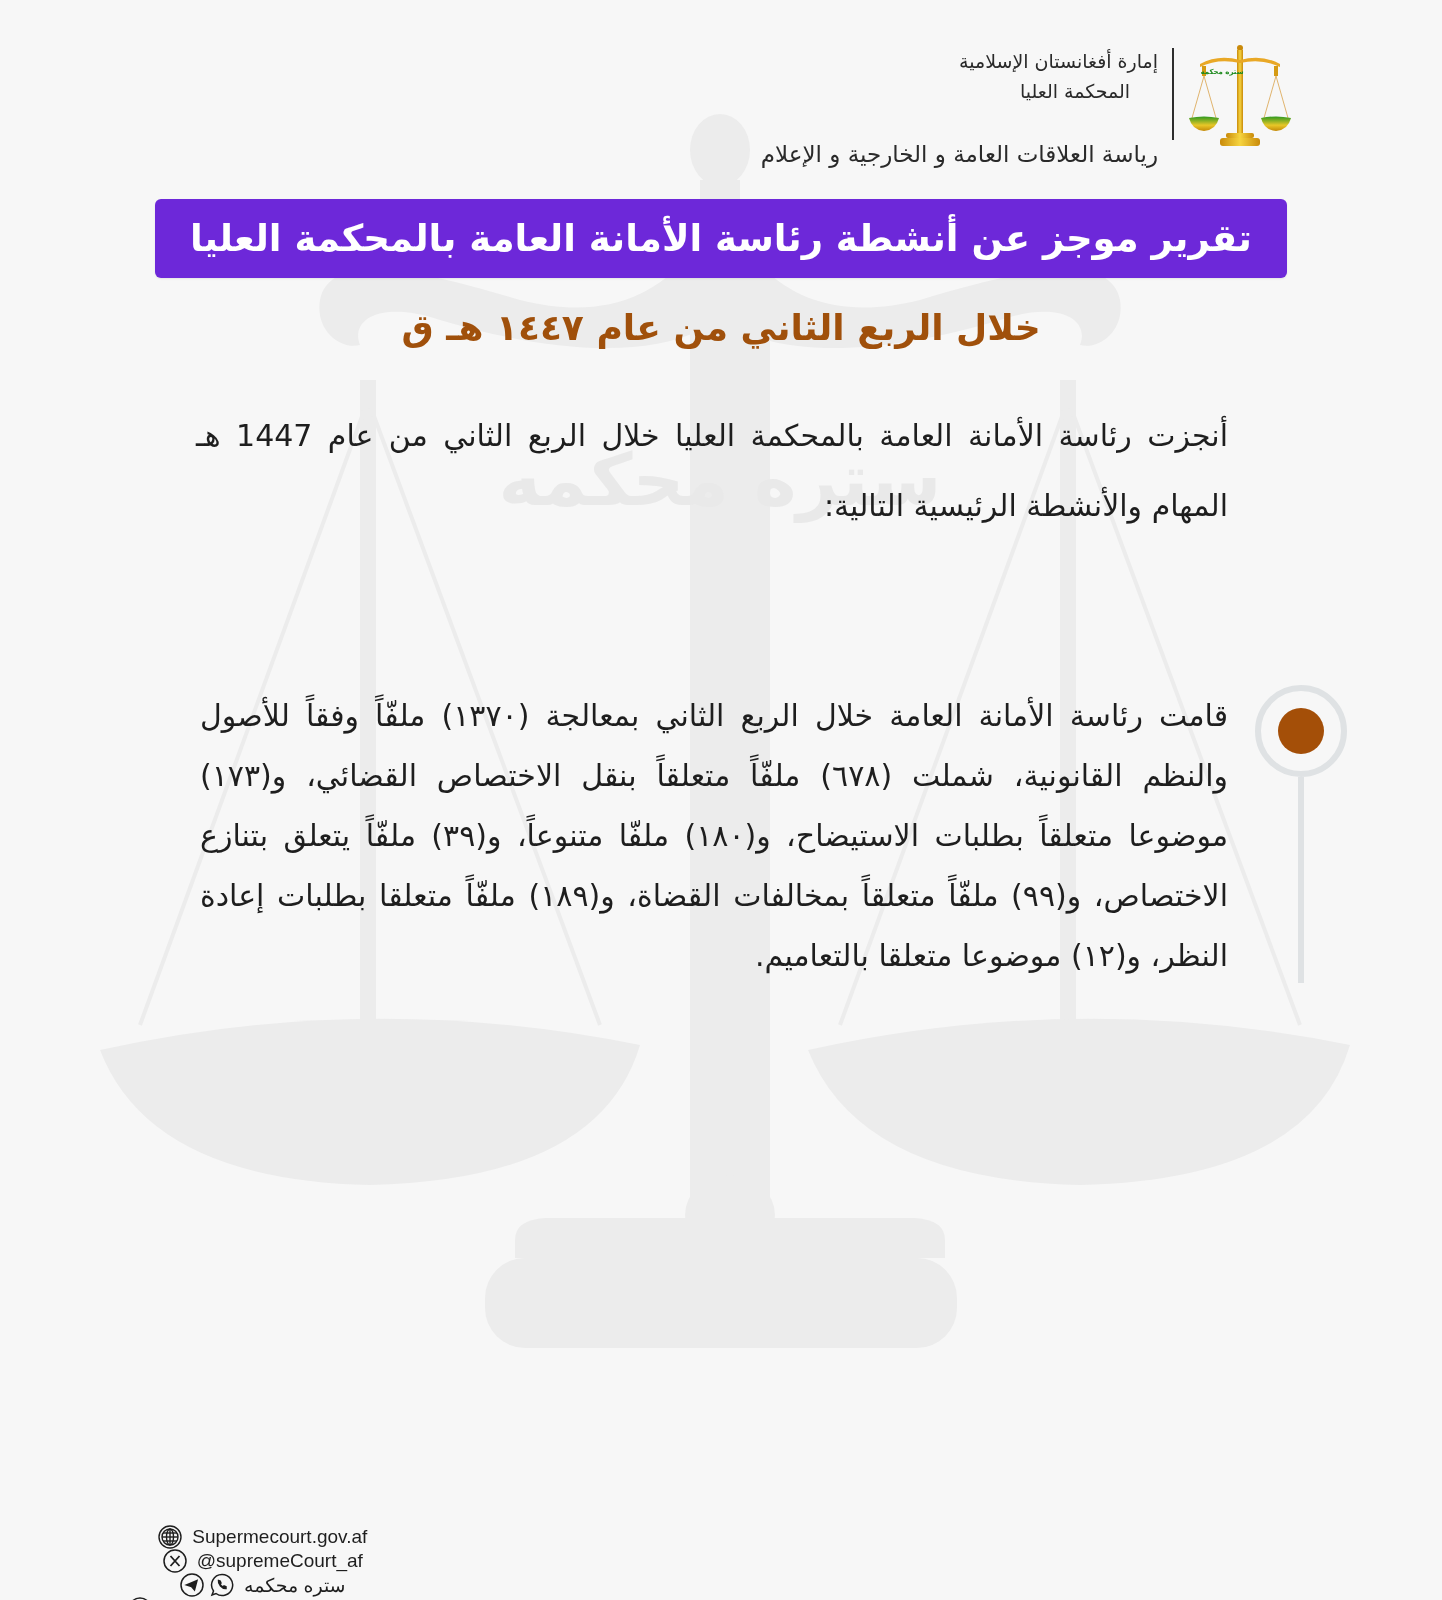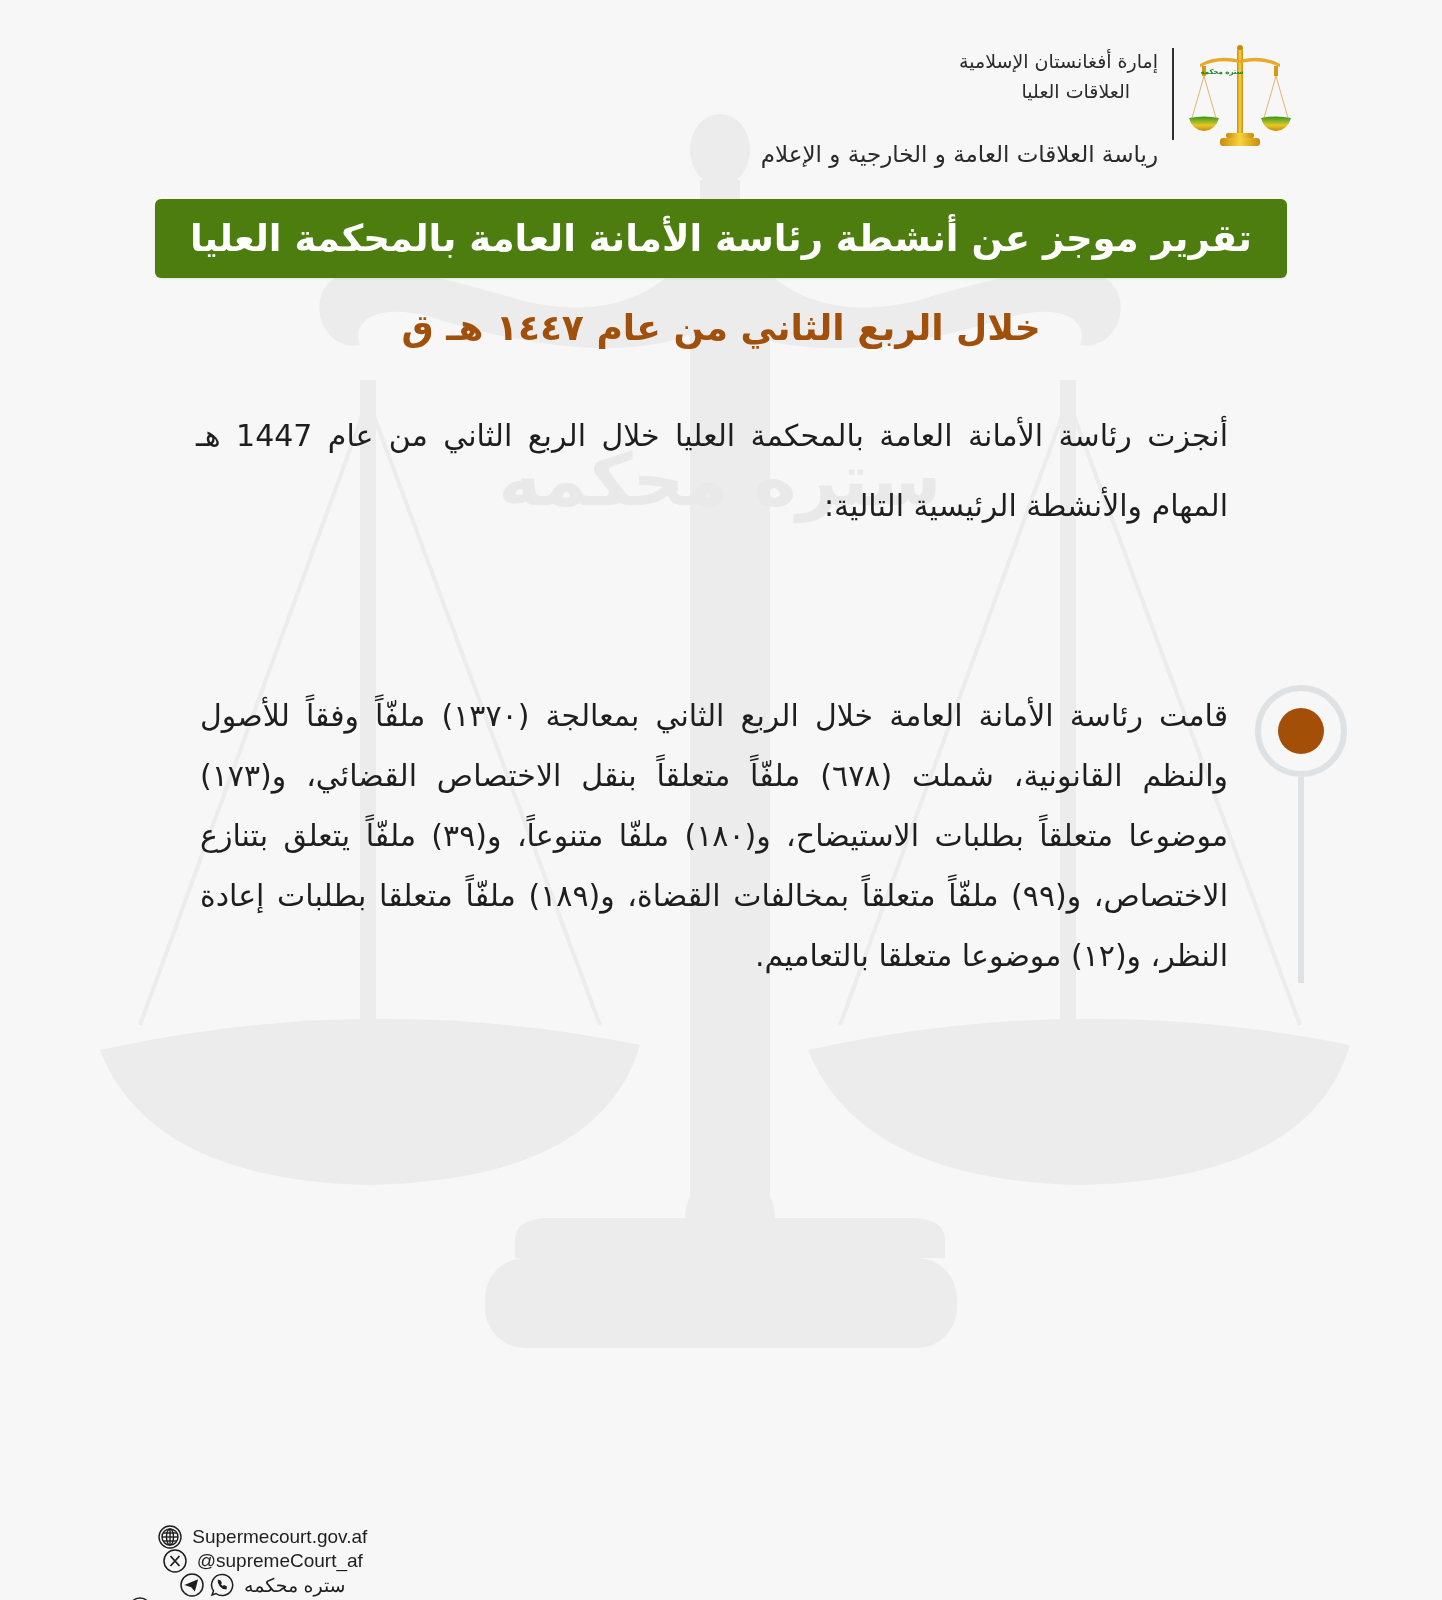--- a/index.html
+++ b/index.html
@@ -24,21 +24,21 @@
     .header-text .l1 { font-size: 19px; line-height: 30px; }
     .header-text .l2 { font-size: 19px; line-height: 30px; padding-right: 28px; }
     .header-text .l3 { font-size: 23px; line-height: 36px; margin-top: 30px; }
     .header-divider { left: 1172px; top: 48px; width: 2px; height: 92px; background: #2E2E2E; z-index: 2; }
     .logo { left: 1188px; top: 40px; width: 104px; height: 108px; z-index: 2; }
     .logo-text { font-family: "DejaVu Sans", sans-serif; font-size: 7px; font-weight: bold; fill: #1E8A1E; }
 
     
     .banner {
       left: 155px; top: 199px; width: 1132px; height: 79px;
-      background: #4d7c0f; border-radius: 6px; z-index: 2;
+      background: #6d28d9; border-radius: 6px; z-index: 2;
       display: flex; align-items: center; justify-content: center;
       box-shadow: 0 1px 2px rgba(0,0,0,0.08);
     }
     .banner-title {
       direction: rtl; color: #FFFFFF; font-weight: bold; font-size: 37px;
       letter-spacing: 0px; white-space: nowrap;
     }
     .subtitle {
       left: 0; width: 1442px; top: 302px; z-index: 2;
       text-align: center; direction: rtl;
@@ -109,21 +109,21 @@
     <line x1="368" y1="400" x2="140" y2="1025"></line>
     <line x1="368" y1="400" x2="600" y2="1025"></line>
     <line x1="1068" y1="400" x2="840" y2="1025"></line>
     <line x1="1068" y1="400" x2="1300" y2="1025"></line>
   </g>
   <text class="wm-text" x="720" y="505" font-size="72" text-anchor="middle" direction="rtl">ستره محکمه</text>
 </svg>
 
 <div class="abs header-text">
   <div class="l1">إمارة أفغانستان الإسلامية</div>
-  <div class="l2">العلاقات العليا</div>
+  <div class="l2">المحكمة العليا</div>
   <div class="l3">رياسة العلاقات العامة و الخارجية و الإعلام</div>
 </div>
 <div class="abs header-divider"></div>
 
 <svg class="abs logo" viewBox="0 0 104 108" xmlns="http://www.w3.org/2000/svg">
   <defs>
     <linearGradient id="gold" x1="0" y1="0" x2="1" y2="0">
       <stop offset="0" stop-color="#C98A0A"></stop>
       <stop offset="0.5" stop-color="#F6D440"></stop>
       <stop offset="1" stop-color="#C98A0A"></stop>

